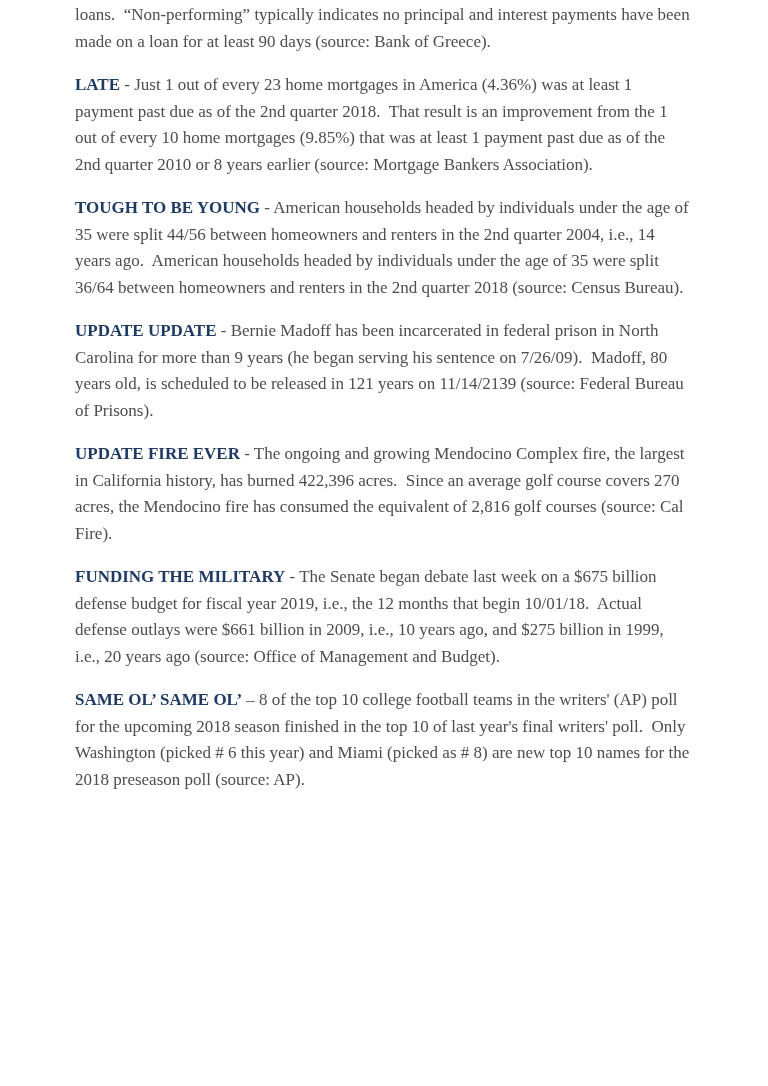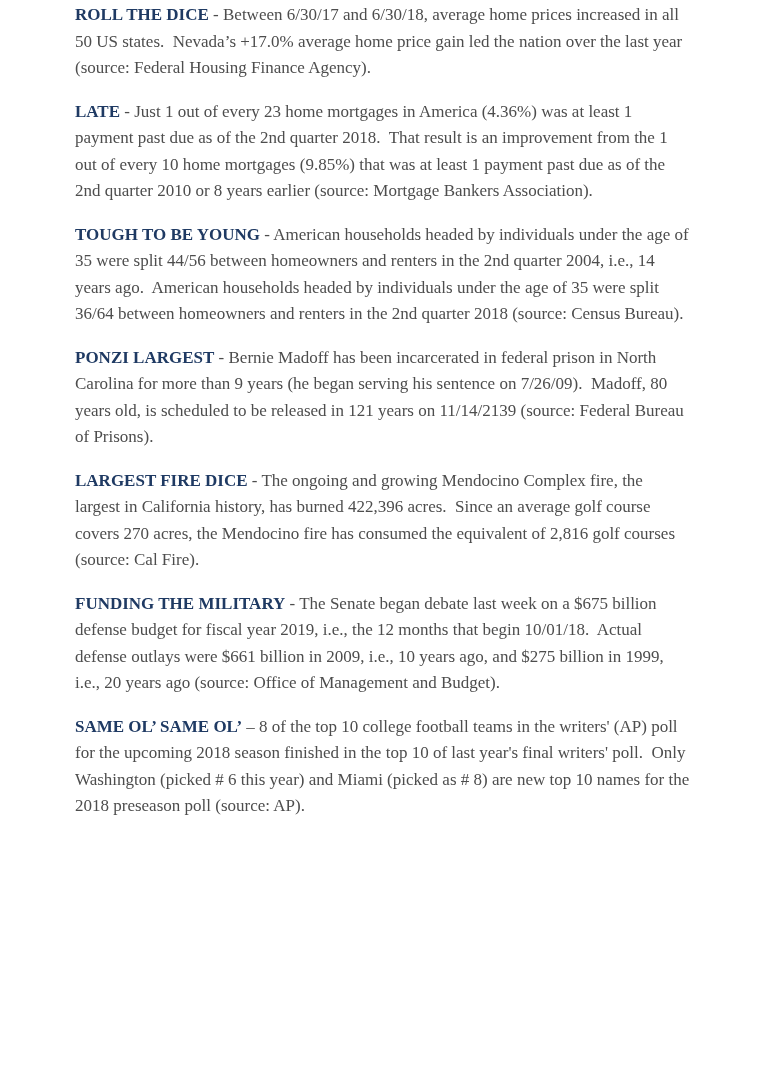--- a/index.html
+++ b/index.html
@@ -38,27 +38,27 @@
     color: var(--body-color);
   }
   .body-text {
     color: var(--body-color);
   }
 </style>
 </head>
 <body>
 
 <div class="page">
+  <p class="section"><span class="heading"></span><span class="sep"></span><span class="body-text">loans.  “Non-performing” typically indicates no principal and interest payments have been made on a loan for at least 90 days (source: Bank of Greece).</span></p>
 
-  <p class="section"><span class="heading">ROLL THE DICE</span><span class="sep"> - </span><span class="body-text">Between 6/30/17 and 6/30/18, average home prices increased in all 50 US states.  Nevada’s +17.0% average home price gain led the nation over the last year (source: Federal Housing Finance Agency).</span></p>
 
   <p class="section"><span class="heading">LATE</span><span class="sep"> - </span><span class="body-text">Just 1 out of every 23 home mortgages in America (4.36%) was at least 1 payment past due as of the 2nd quarter 2018.  That result is an improvement from the 1 out of every 10 home mortgages (9.85%) that was at least 1 payment past due as of the 2nd quarter 2010 or 8 years earlier (source: Mortgage Bankers Association).</span></p>
 
   <p class="section"><span class="heading">TOUGH TO BE YOUNG</span><span class="sep"> - </span><span class="body-text">American households headed by individuals under the age of 35 were split 44/56 between homeowners and renters in the 2nd quarter 2004, i.e., 14 years ago.  American households headed by individuals under the age of 35 were split 36/64 between homeowners and renters in the 2nd quarter 2018 (source: Census Bureau).</span></p>
 
-  <p class="section"><span class="heading">PONZI LARGEST</span><span class="sep"> - </span><span class="body-text">Bernie Madoff has been incarcerated in federal prison in North Carolina for more than 9 years (he began serving his sentence on 7/26/09).  Madoff, 80 years old, is scheduled to be released in 121 years on 11/14/2139 (source: Federal Bureau of Prisons).</span></p>
+  <p class="section"><span class="heading">UPDATE UPDATE</span><span class="sep"> - </span><span class="body-text">Bernie Madoff has been incarcerated in federal prison in North Carolina for more than 9 years (he began serving his sentence on 7/26/09).  Madoff, 80 years old, is scheduled to be released in 121 years on 11/14/2139 (source: Federal Bureau of Prisons).</span></p>
 
-  <p class="section"><span class="heading">LARGEST FIRE DICE</span><span class="sep"> - </span><span class="body-text">The ongoing and growing Mendocino Complex fire, the largest in California history, has burned 422,396 acres.  Since an average golf course covers 270 acres, the Mendocino fire has consumed the equivalent of 2,816 golf courses (source: Cal Fire).</span></p>
+  <p class="section"><span class="heading">UPDATE FIRE EVER</span><span class="sep"> - </span><span class="body-text">The ongoing and growing Mendocino Complex fire, the largest in California history, has burned 422,396 acres.  Since an average golf course covers 270 acres, the Mendocino fire has consumed the equivalent of 2,816 golf courses (source: Cal Fire).</span></p>
 
   <p class="section"><span class="heading">FUNDING THE MILITARY</span><span class="sep"> - </span><span class="body-text">The Senate began debate last week on a $675 billion defense budget for fiscal year 2019, i.e., the 12 months that begin 10/01/18.  Actual defense outlays were $661 billion in 2009, i.e., 10 years ago, and $275 billion in 1999, i.e., 20 years ago (source: Office of Management and Budget).</span></p>
 
   <p class="section"><span class="heading">SAME OL’ SAME OL’</span><span class="sep"> – </span><span class="body-text">8 of the top 10 college football teams in the writers' (AP) poll for the upcoming 2018 season finished in the top 10 of last year's final writers' poll.  Only Washington (picked # 6 this year) and Miami (picked as # 8) are new top 10 names for the 2018 preseason poll (source: AP).</span></p>
 </div>
 
 </body></html>

